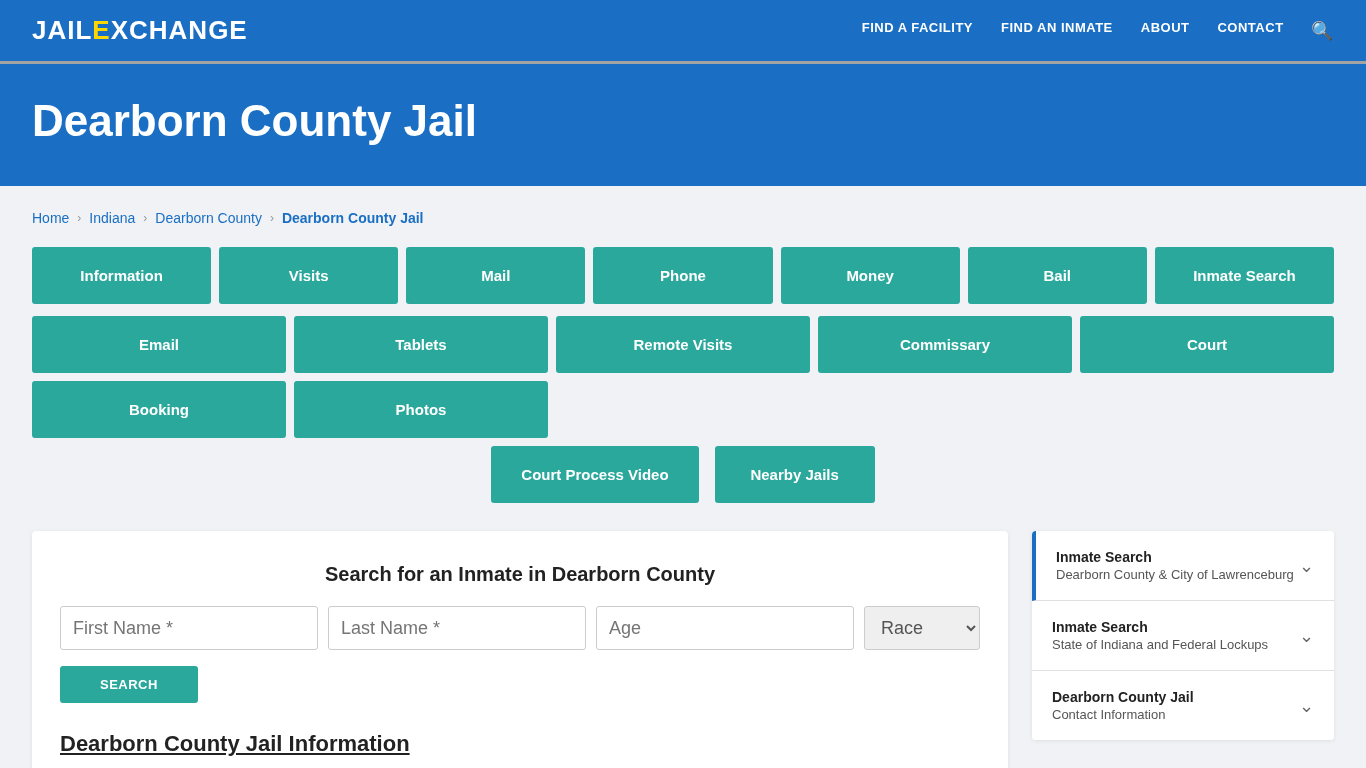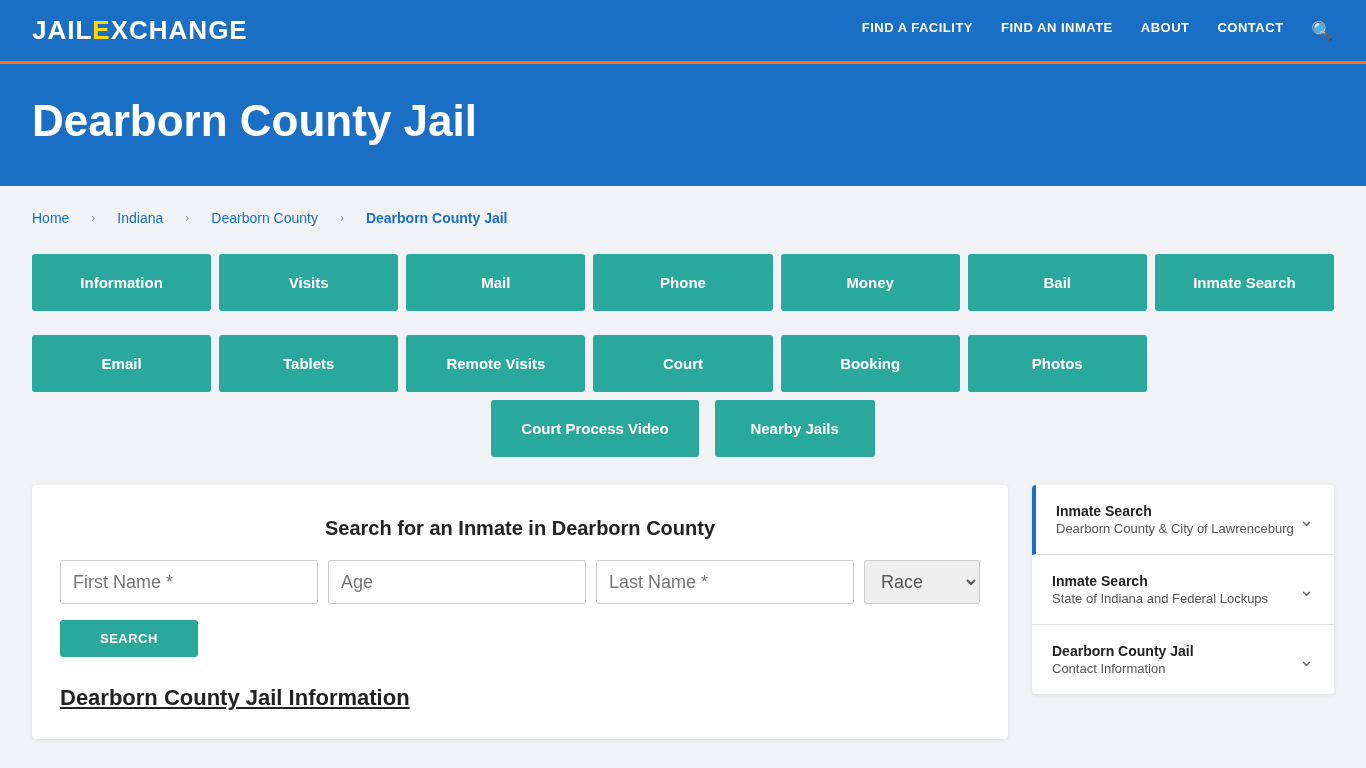--- a/index.html
+++ b/index.html
@@ -6,21 +6,21 @@
     body { font-family: Arial, sans-serif; background: #f0f2f5; color: #333; }
 
     
     .header {
       background: #1a6fc4;
       display: flex;
       align-items: center;
       justify-content: space-between;
       padding: 0 32px;
       height: 64px;
-      border-bottom: 3px solid #f97316;
+      border-bottom: 3px solid #a3a3a3;
     }
     .logo {
       font-size: 26px;
       font-weight: 900;
       color: #fff;
       letter-spacing: 1px;
       text-transform: uppercase;
     }
     .logo span { color: #ffd600; }
     .nav { display: flex; align-items: flex-start; gap: 28px; }
@@ -53,42 +53,42 @@
     
     .content-wrapper {
       background: #f0f2f5;
       padding: 24px 32px;
     }
 
     
     .breadcrumb {
       display: flex;
       align-items: center;
-      gap: 22px;
-      margin-bottom: 28px;
+      gap: 8px;
+      margin-bottom: 21px;
       font-size: 14px;
     }
     .breadcrumb a, .breadcrumb span.crumb {
       color: #1a6fc4;
       cursor: pointer;
       text-decoration: none;
     }
     .breadcrumb .separator { color: #999; font-size: 12px; }
     .breadcrumb .current { color: #1a6fc4; font-weight: 600; }
 
     
     .btn-grid {
       display: grid;
       grid-template-columns: repeat(7, 1fr);
       gap: 8px;
-      margin-bottom: 24px;
+      margin-bottom: 12px;
     }
     .btn-grid-row2 {
       display: grid;
-      grid-template-columns: repeat(7, 1fr);
+      grid-template-columns: repeat(5, 1fr);
       gap: 8px;
       margin-bottom: 8px;
     }
     .btn-grid-row3 {
       display: flex;
       justify-content: center;
       gap: 16px;
       margin-bottom: 28px;
     }
     .grid-btn {
@@ -249,38 +249,39 @@
     <button class="grid-btn">Phone</button>
     <button class="grid-btn">Money</button>
     <button class="grid-btn">Bail</button>
     <button class="grid-btn">Inmate Search</button>
   </div>
 
   <div class="btn-grid-row2">
     <button class="grid-btn">Email</button>
     <button class="grid-btn">Tablets</button>
     <button class="grid-btn">Remote Visits</button>
+    <button class="grid-btn">Commissary</button>
     <button class="grid-btn">Court</button>
     <button class="grid-btn">Booking</button>
     <button class="grid-btn">Photos</button>
   </div>
 
   <div class="btn-grid-row3">
     <button class="grid-btn-wide">Court Process Video</button>
     <button class="grid-btn-wide">Nearby Jails</button>
   </div>
 
   <div class="bottom-section">
 
     <div class="search-panel">
       <h2>Search for an Inmate in Dearborn County</h2>
       <div class="search-fields">
         <input type="text" placeholder="First Name *" style="">
+        <input type="text" placeholder="Last Name *" style="">
         <input type="text" placeholder="Age" style="">
-        <input type="text" placeholder="Last Name *" style="">
         <select>
           <option>Race</option>
           <option>White</option>
           <option>Black</option>
           <option>Hispanic</option>
           <option>Asian</option>
           <option>Other</option>
         </select>
       </div>
       <button class="search-btn">SEARCH</button>

